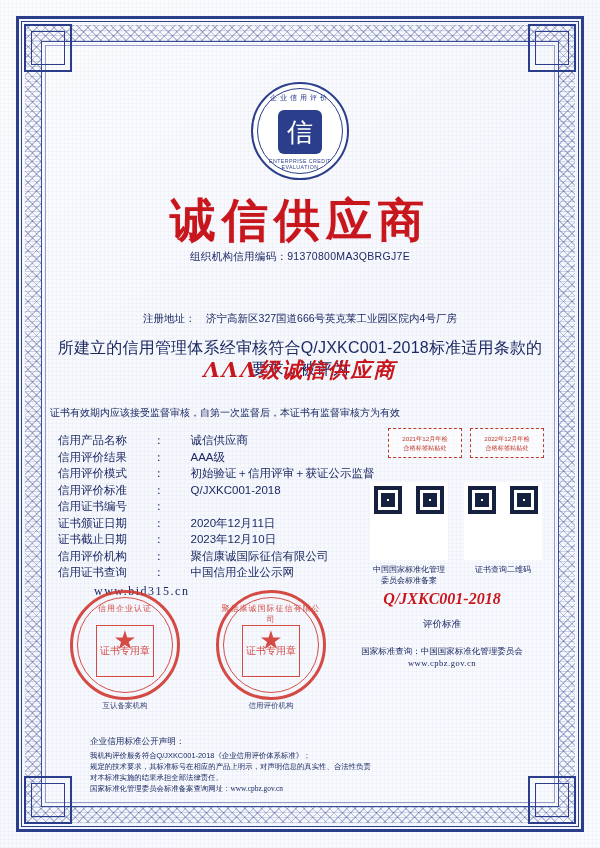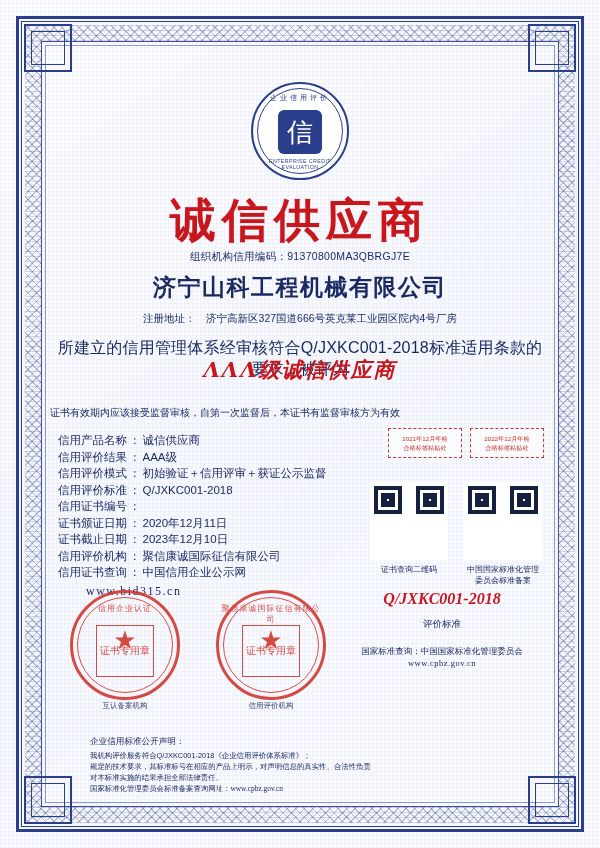--- a/index.html
+++ b/index.html
@@ -205,27 +205,28 @@
     position: absolute;
     top: 382px; left: 8px;
     width: 330px;
     color: #1b2a63;
     font-size: 11.5px;
     line-height: 16.5px;
   }
   .det-row {
     display: flex;
     white-space: nowrap;
+    gap: 24px;
   }
   .det-label { }
   .det-sep { padding: 0 2px; }
   .det-value { }
   .website {
     margin-top: 2px;
-    margin-left: 28px;
+    margin-left: 36px;
     letter-spacing: 1.5px;
     font-family: "Liberation Serif", serif;
     font-size: 12px;
   }
 
   
   .stamp-boxes {
     position: absolute;
     top: 378px; right: 6px;
     display: flex;
@@ -400,21 +401,20 @@
       <div class="emblem">
         <div class="emblem-ring2"></div>
         <div class="emblem-top-text">企业信用评价</div>
         <div class="emblem-core">信</div>
         <div class="emblem-bottom-text">ENTERPRISE CREDIT EVALUATION</div>
       </div>
     </div>
 
     <div class="main-title">诚信供应商</div>
     <div class="org-code">组织机构信用编码：91370800MA3QBRGJ7E</div>
-    <div class="company">济宁山科工程机械有限公司</div>
     <div class="address">注册地址：　济宁高新区327国道666号英克莱工业园区院内4号厂房</div>
     <div class="statement">所建立的信用管理体系经审核符合Q/JXKC001-2018标准适用条款的要求，被评为</div>
     <div class="grade">ΛΛΛ级诚信供应商</div>
     <div class="validity">证书有效期内应该接受监督审核，自第一次监督后，本证书有监督审核方为有效</div>
 
     <div class="details">
       <div class="det-row">
         <span class="det-label">信用产品名称</span>
         <span class="det-sep">：</span>
         <span class="det-value">诚信供应商</span>
@@ -464,26 +464,26 @@
     <div class="stamp-boxes">
       <div class="stamp-box" style="white-space: pre-line;">2021年12月年检
 合格标签粘贴处</div>
       <div class="stamp-box" style="white-space: pre-line;">2022年12月年检
 合格标签粘贴处</div>
     </div>
 
     <div class="qr-wrap">
       <div class="qr-item">
         <div class="qr"></div>
-        <div class="qr-caption" style="white-space: pre-line;">证书查询二维码</div>
+        <div class="qr-caption" style="white-space: pre-line;">中国国家标准化管理
+委员会标准备案</div>
       </div>
       <div class="qr-item">
         <div class="qr"></div>
-        <div class="qr-caption" style="white-space: pre-line;">中国国家标准化管理
-委员会标准备案</div>
+        <div class="qr-caption" style="white-space: pre-line;">证书查询二维码</div>
       </div>
     </div>
 
     <div class="seals">
       <div class="seal">
         <div class="seal-arc">信用企业认证</div>
         <div class="seal-star">★</div>
         <div class="seal-bottom">证书专用章</div>
         <div class="seal-caption">互认备案机构</div>
       </div>

